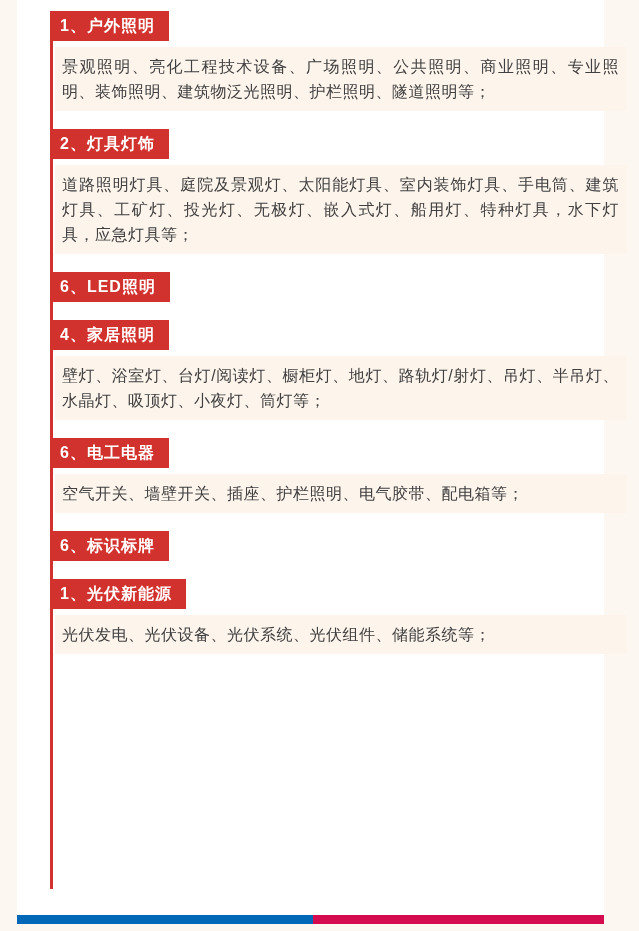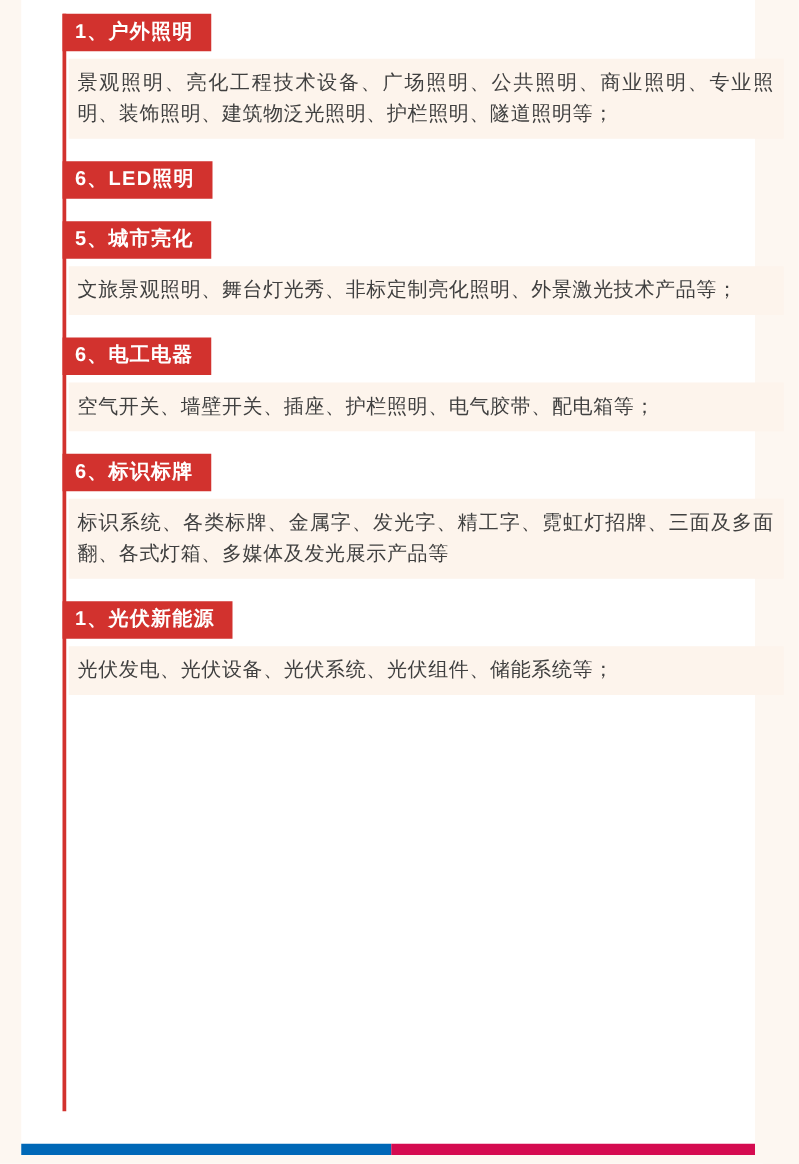--- a/index.html
+++ b/index.html
@@ -76,47 +76,52 @@
 
   <div class="content">
 
     <section class="cat">
       <div class="badge">
         <span>1、户外照明</span>
       </div>
       <div class="body-block">景观照明、亮化工程技术设备、广场照明、公共照明、商业照明、专业照明、装饰照明、建筑物泛光照明、护栏照明、隧道照明等；</div>
     </section>
 
+    <section class="cat">
+      <div class="badge">
+        <span>2、灯具灯饰</span>
+      </div>
+      <div class="body-block">道路照明灯具、庭院及景观灯、太阳能灯具、室内装饰灯具、手电筒、建筑灯具、工矿灯、投光灯、无极灯、嵌入式灯、船用灯、特种灯具，水下灯具，应急灯具等；</div>
+    </section>
 
     <section class="cat">
       <div class="badge">
         <span>6、LED照明</span>
       </div>
     </section>
 
-
     <section class="cat">
       <div class="badge">
-        <span>5、城市亮化</span>
+        <span>4、家居照明</span>
       </div>
-      <div class="body-block">文旅景观照明、舞台灯光秀、非标定制亮化照明、外景激光技术产品等；</div>
+      <div class="body-block">壁灯、浴室灯、台灯/阅读灯、橱柜灯、地灯、路轨灯/射灯、吊灯、半吊灯、水晶灯、吸顶灯、小夜灯、筒灯等；</div>
     </section>
+
 
     <section class="cat">
       <div class="badge">
         <span>6、电工电器</span>
       </div>
       <div class="body-block">空气开关、墙壁开关、插座、护栏照明、电气胶带、配电箱等；</div>
     </section>
 
     <section class="cat">
       <div class="badge">
         <span>6、标识标牌</span>
       </div>
-      <div class="body-block">标识系统、各类标牌、金属字、发光字、精工字、霓虹灯招牌、三面及多面翻、各式灯箱、多媒体及发光展示产品等</div>
     </section>
 
     <section class="cat">
       <div class="badge">
         <span>1、光伏新能源</span>
       </div>
       <div class="body-block">光伏发电、光伏设备、光伏系统、光伏组件、储能系统等；</div>
     </section>
 
   </div>

